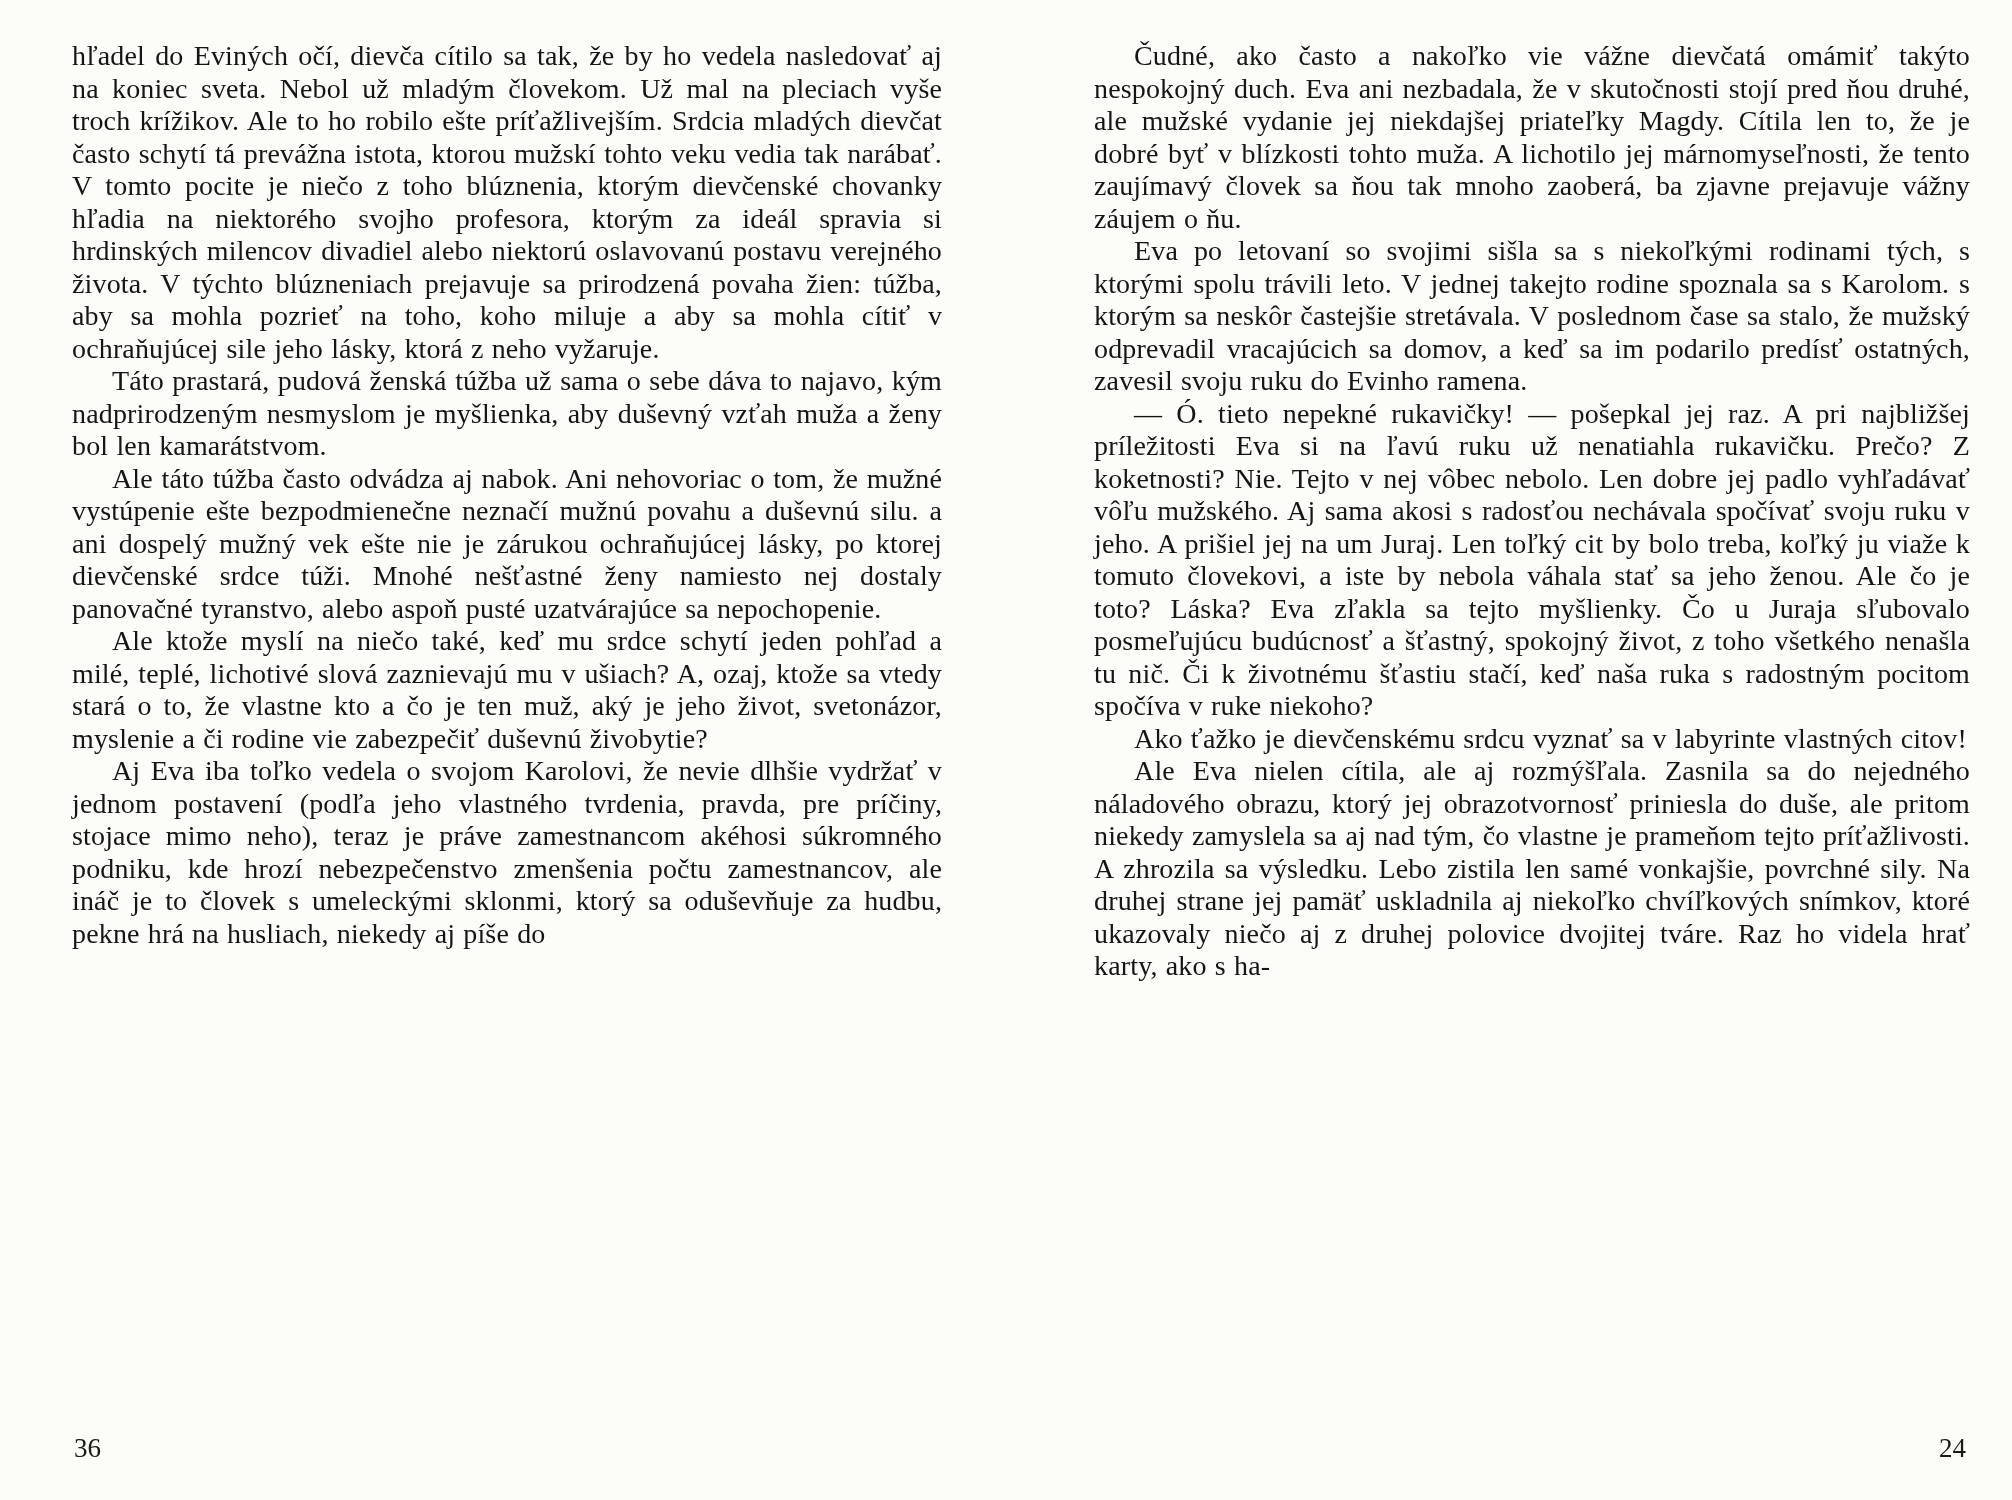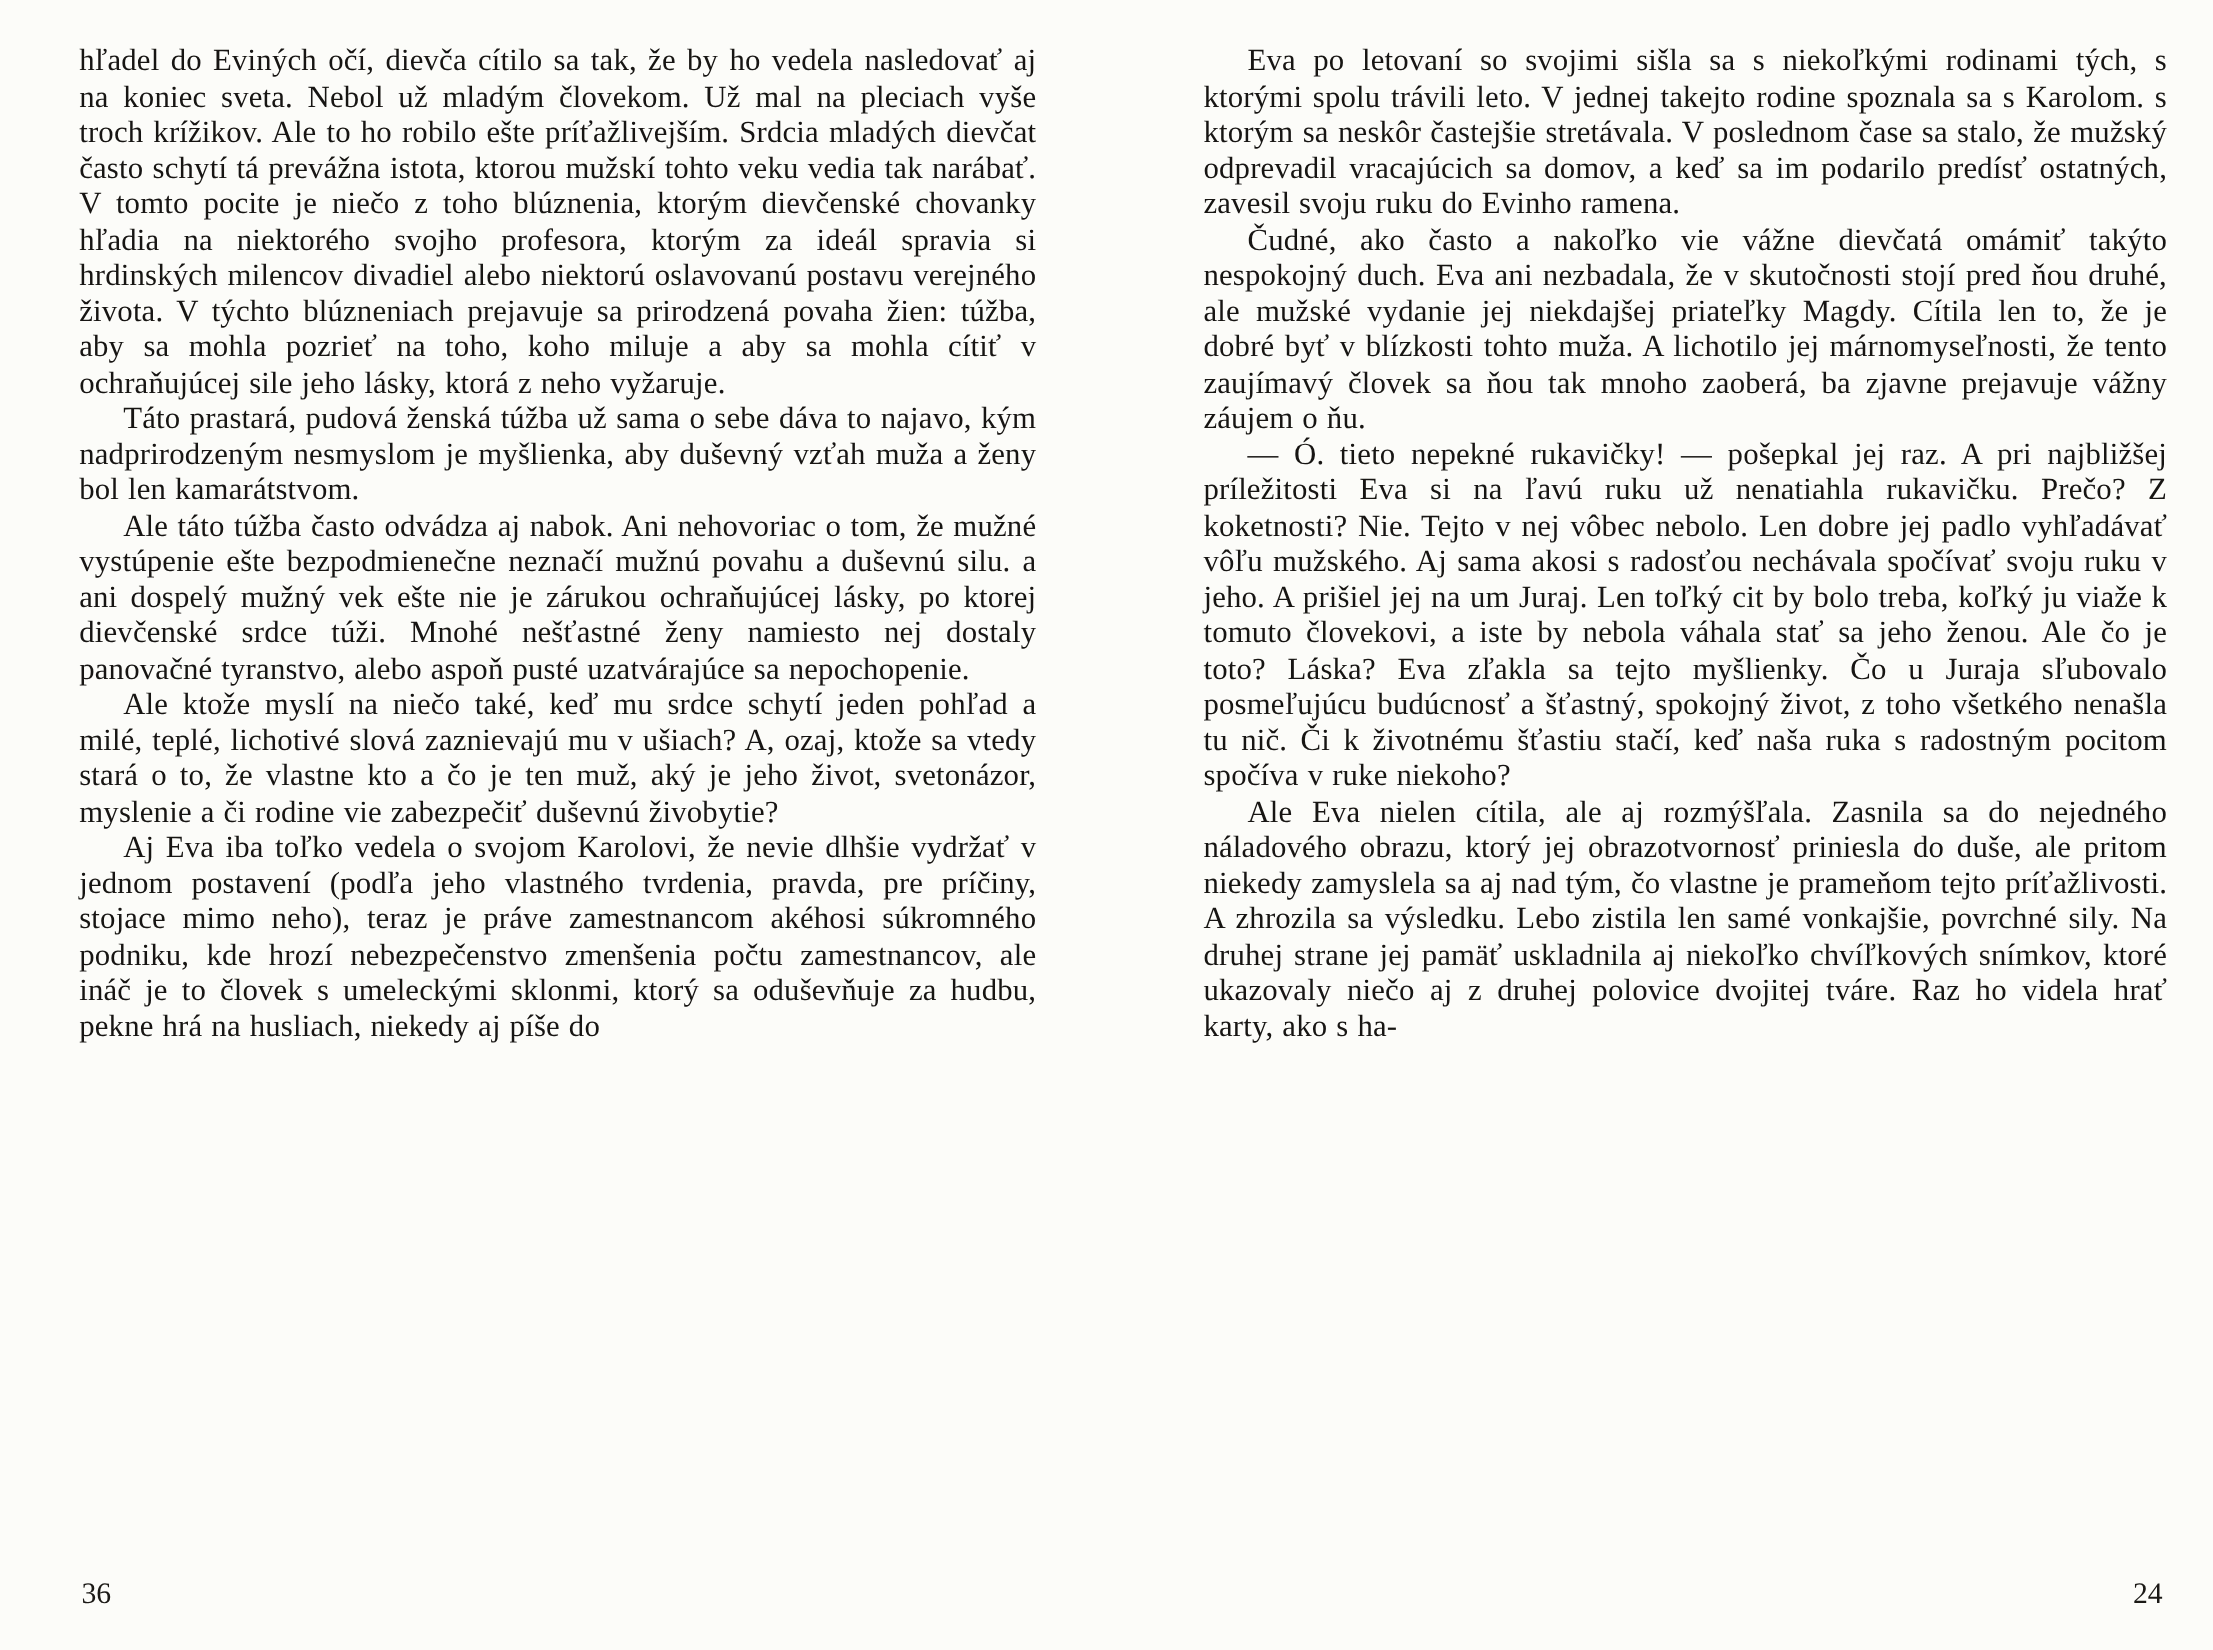--- a/index.html
+++ b/index.html
@@ -67,21 +67,22 @@
       <p class="para indent">Táto prastará, pudová ženská túžba už sama o sebe dáva to najavo, kým nadprirodzeným nesmyslom je myšlienka, aby duševný vzťah muža a ženy bol len kamarátstvom.</p>
       <p class="para indent">Ale táto túžba často odvádza aj nabok. Ani nehovoriac o tom, že mužné vystúpenie ešte bezpodmienečne neznačí mužnú povahu a duševnú silu. a ani dospelý mužný vek ešte nie je zárukou ochraňujúcej lásky, po ktorej dievčenské srdce túži. Mnohé nešťastné ženy namiesto nej dostaly panovačné tyranstvo, alebo aspoň pusté uzatvárajúce sa nepochopenie.</p>
       <p class="para indent">Ale ktože myslí na niečo také, keď mu srdce schytí jeden pohľad a milé, teplé, lichotivé slová zaznievajú mu v ušiach? A, ozaj, ktože sa vtedy stará o to, že vlastne kto a čo je ten muž, aký je jeho život, svetonázor, myslenie a či rodine vie zabezpečiť duševnú živobytie?</p>
       <p class="para indent">Aj Eva iba toľko vedela o svojom Karolovi, že nevie dlhšie vydržať v jednom postavení (podľa jeho vlastného tvrdenia, pravda, pre príčiny, stojace mimo neho), teraz je práve zamestnancom akéhosi súkromného podniku, kde hrozí nebezpečenstvo zmenšenia počtu zamestnancov, ale ináč je to človek s umeleckými sklonmi, ktorý sa oduševňuje za hudbu, pekne hrá na husliach, niekedy aj píše do</p>
     </div>
     <div class="page-number">36</div>
   </div>
 
   <div class="page page-right">
     <div class="text-block">
+      <p class="para indent">Čudné, ako často a nakoľko vie vážne dievčatá omámiť takýto nespokojný duch. Eva ani nezbadala, že v skutočnosti stojí pred ňou druhé, ale mužské vydanie jej niekdajšej priateľky Magdy. Cítila len to, že je dobré byť v blízkosti tohto muža. A lichotilo jej márnomyseľnosti, že tento zaujímavý človek sa ňou tak mnoho zaoberá, ba zjavne prejavuje vážny záujem o ňu.</p>
       <p class="para indent">Eva po letovaní so svojimi sišla sa s niekoľkými rodinami tých, s ktorými spolu trávili leto. V jednej takejto rodine spoznala sa s Karolom. s ktorým sa neskôr častejšie stretávala. V poslednom čase sa stalo, že mužský odprevadil vracajúcich sa domov, a keď sa im podarilo predísť ostatných, zavesil svoju ruku do Evinho ramena.</p>
-      <p class="para indent">Čudné, ako často a nakoľko vie vážne dievčatá omámiť takýto nespokojný duch. Eva ani nezbadala, že v skutočnosti stojí pred ňou druhé, ale mužské vydanie jej niekdajšej priateľky Magdy. Cítila len to, že je dobré byť v blízkosti tohto muža. A lichotilo jej márnomyseľnosti, že tento zaujímavý človek sa ňou tak mnoho zaoberá, ba zjavne prejavuje vážny záujem o ňu.</p>
       <p class="para indent">— Ó. tieto nepekné rukavičky! — pošepkal jej raz. A pri najbližšej príležitosti Eva si na ľavú ruku už nenatiahla rukavičku. Prečo? Z koketnosti? Nie. Tejto v nej vôbec nebolo. Len dobre jej padlo vyhľadávať vôľu mužského. Aj sama akosi s radosťou nechávala spočívať svoju ruku v jeho. A prišiel jej na um Juraj. Len toľký cit by bolo treba, koľký ju viaže k tomuto človekovi, a iste by nebola váhala stať sa jeho ženou. Ale čo je toto? Láska? Eva zľakla sa tejto myšlienky. Čo u Juraja sľubovalo posmeľujúcu budúcnosť a šťastný, spokojný život, z toho všetkého nenašla tu nič. Či k životnému šťastiu stačí, keď naša ruka s radostným pocitom spočíva v ruke niekoho?</p>
+      <p class="para indent">Ako ťažko je dievčenskému srdcu vyznať sa v labyrinte vlastných citov!</p>
       <p class="para indent">Ale Eva nielen cítila, ale aj rozmýšľala. Zasnila sa do nejedného náladového obrazu, ktorý jej obrazotvornosť priniesla do duše, ale pritom niekedy zamyslela sa aj nad tým, čo vlastne je prameňom tejto príťažlivosti. A zhrozila sa výsledku. Lebo zistila len samé vonkajšie, povrchné sily. Na druhej strane jej pamäť uskladnila aj niekoľko chvíľkových snímkov, ktoré ukazovaly niečo aj z druhej polovice dvojitej tváre. Raz ho videla hrať karty, ako s ha-</p>
     </div>
     <div class="page-number">24</div>
   </div>
 
 </div>
 
 </body></html>

